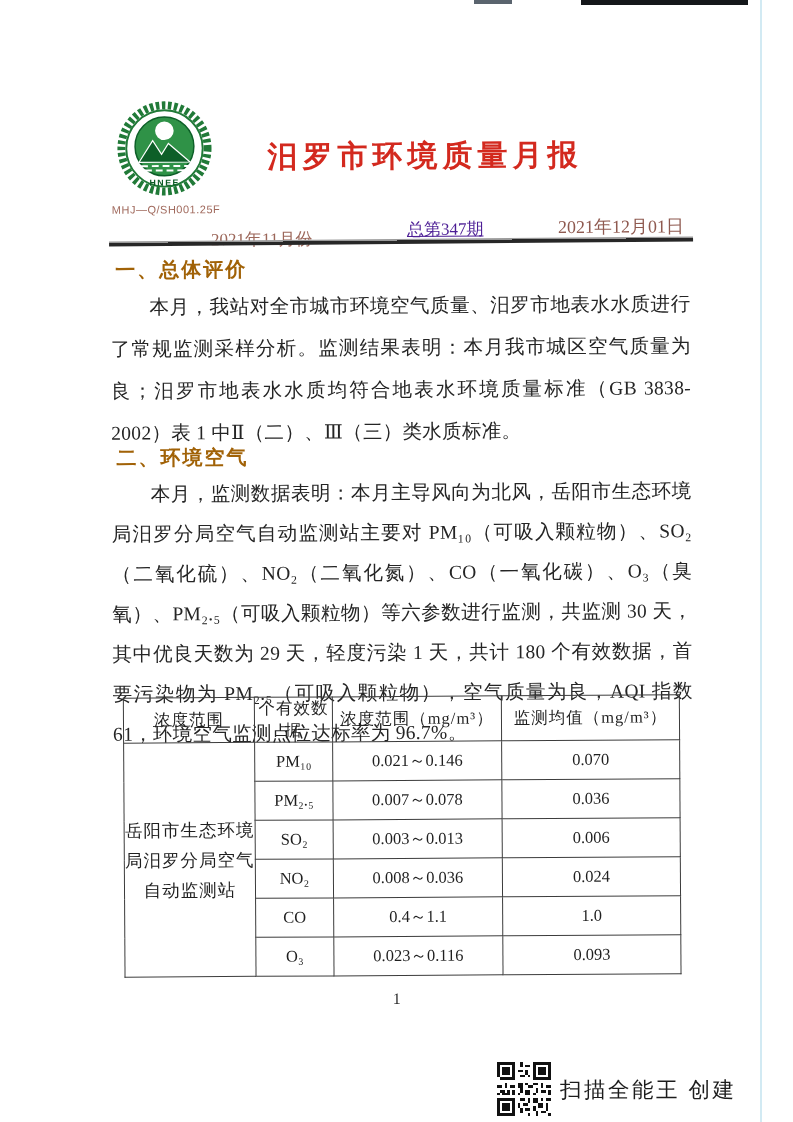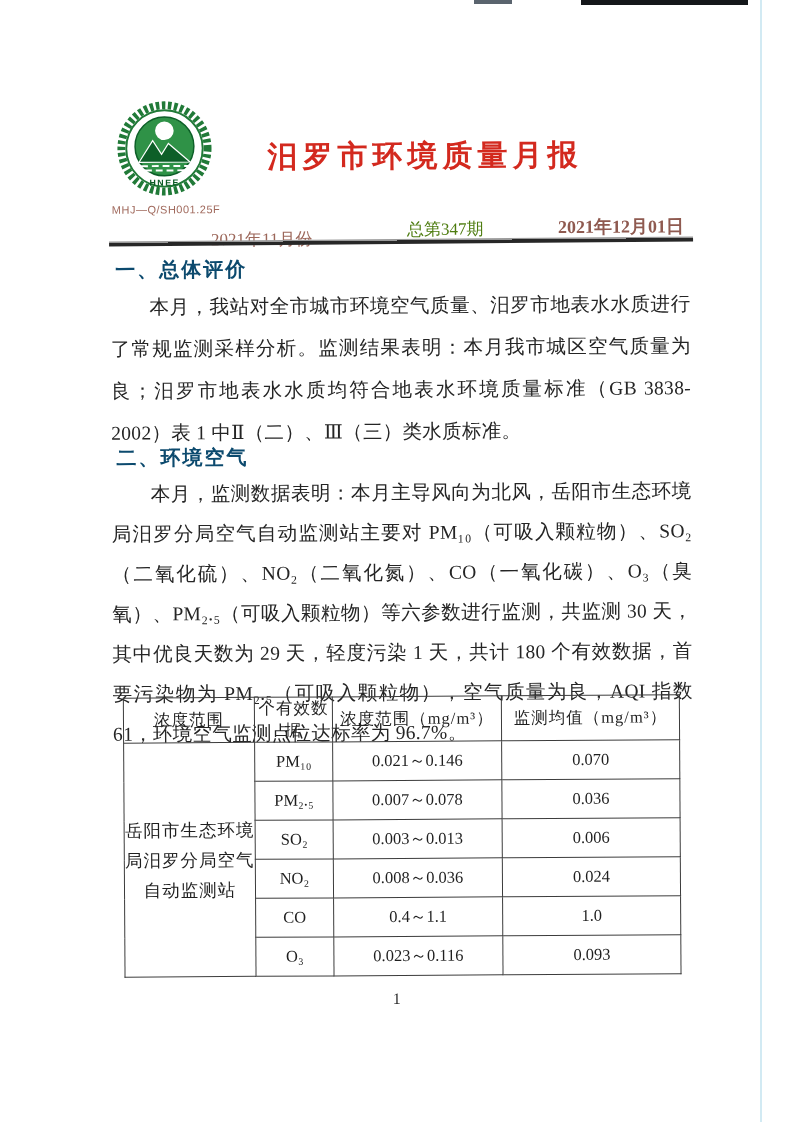--- a/index.html
+++ b/index.html
@@ -28,32 +28,32 @@
     font-size: 30px; font-weight: bold; color: #d3291e;
     letter-spacing: 5px; white-space: nowrap;
   }
 
   .doc-code {
     position: absolute; left: 114px; top: 202px;
     font-size: 11px; color: #a0695c; letter-spacing: 0.5px;
     font-family: "Liberation Sans", "DejaVu Sans", sans-serif;
   }
   .issue-month { position: absolute; left: 213px; top: 219px; font-size: 17px; color: #9c675a; margin-top: 8px; }
-  .issue-number { position: absolute; left: 409px; top: 218px; font-size: 17px; color: #4d7c0f; }
-  .issue-date { position: absolute; left: 560px; top: 216px; font-size: 18px; color: #8f5a50; font-weight: bold; }
+  .issue-number { position: absolute; left: 409px; top: 218px; font-size: 17px; color: #4c1d95; text-decoration: underline; }
+  .issue-date { position: absolute; left: 560px; top: 216px; font-size: 18px; color: #8f5a50; font-weight: normal; }
 
   .header-rule {
     position: absolute; left: 111px; top: 239px; width: 584px; height: 5px;
     background: linear-gradient(#9a9a9a 0 30%, #272727 30% 100%);
     transform: rotate(-0.15deg);
   }
 
   .sec-heading {
     position: absolute; left: 117px;
-    font-size: 20px; font-weight: bold; color: #0c4a6e; letter-spacing: 2px;
+    font-size: 20px; font-weight: bold; color: #a16207; letter-spacing: 2px;
   }
   .sec1-heading { top: 255px; }
   .sec2-heading { top: 443px; }
 
   .body-para {
     position: absolute; left: 112px; width: 580px;
     font-size: 19.5px; line-height: 42px; color: #252525;
     text-align: justify; text-justify: inter-character;
     text-indent: 2em; letter-spacing: 0.3px;
   }
@@ -166,14 +166,31 @@
         <td>O₃</td>
         <td>0.023～0.116</td>
         <td>0.093</td>
       </tr>
     </tbody>
       </table>
 
     <div class="page-number">1</div>
   </div>
 
+  <div class="watermark">
+    <svg class="qr" viewBox="0 0 21 21" shape-rendering="crispEdges">
+      <rect width="21" height="21" fill="#ffffff"></rect>
+      <g fill="#111111">
+        <path d="M0,0h7v1h-7z M0,1h1v5h-1z M6,1h1v5h-1z M1,6h6v1h-6z M2,2h3v3h-3z"></path>
+        <path d="M14,0h7v1h-7z M14,1h1v5h-1z M20,1h1v5h-1z M14,6h7v1h-7z M16,2h3v3h-3z"></path>
+        <path d="M0,14h7v1h-7z M0,15h1v5h-1z M6,15h1v5h-1z M0,20h7v1h-7z M2,16h3v3h-3z"></path>
+        <path d="M9,0h1v2h-1z M11,1h2v1h-2z M8,3h2v1h-2z M11,3h1v2h-1z M9,5h2v1h-2z M12,5h1v1h-1z"></path>
+        <path d="M0,9h2v1h-2z M3,8h1v2h-1z M5,9h2v1h-2z M1,11h2v1h-2z M4,11h1v2h-1z M0,12h1v1h-1z M6,11h1v2h-1z M2,12h2v1h-2z"></path>
+        <path d="M8,8h2v2h-2z M11,8h1v1h-1z M12,9h2v1h-2z M9,10h1v2h-1z M11,11h2v2h-2z M8,12h1v1h-1z"></path>
+        <path d="M14,8h2v1h-2z M17,8h1v2h-1z M19,9h2v1h-2z M15,10h1v2h-1z M17,11h2v1h-2z M20,11h1v2h-1z M14,12h1v1h-1z"></path>
+        <path d="M9,14h2v1h-2z M12,14h1v2h-1z M8,16h1v2h-1z M10,16h2v1h-2z M9,18h1v2h-1z M11,18h2v1h-2z M12,20h1v1h-1z"></path>
+        <path d="M14,14h2v2h-2z M17,14h1v1h-1z M19,14h2v1h-2z M16,16h2v2h-2z M14,17h1v2h-1z M19,16h1v3h-1z M15,19h1v2h-1z M17,19h2v1h-2z M20,20h1v1h-1z"></path>
+      </g>
+    </svg>
+    <span class="watermark-label">扫描全能王 创建</span>
+  </div>
 
 </div>
 
 </body></html>

